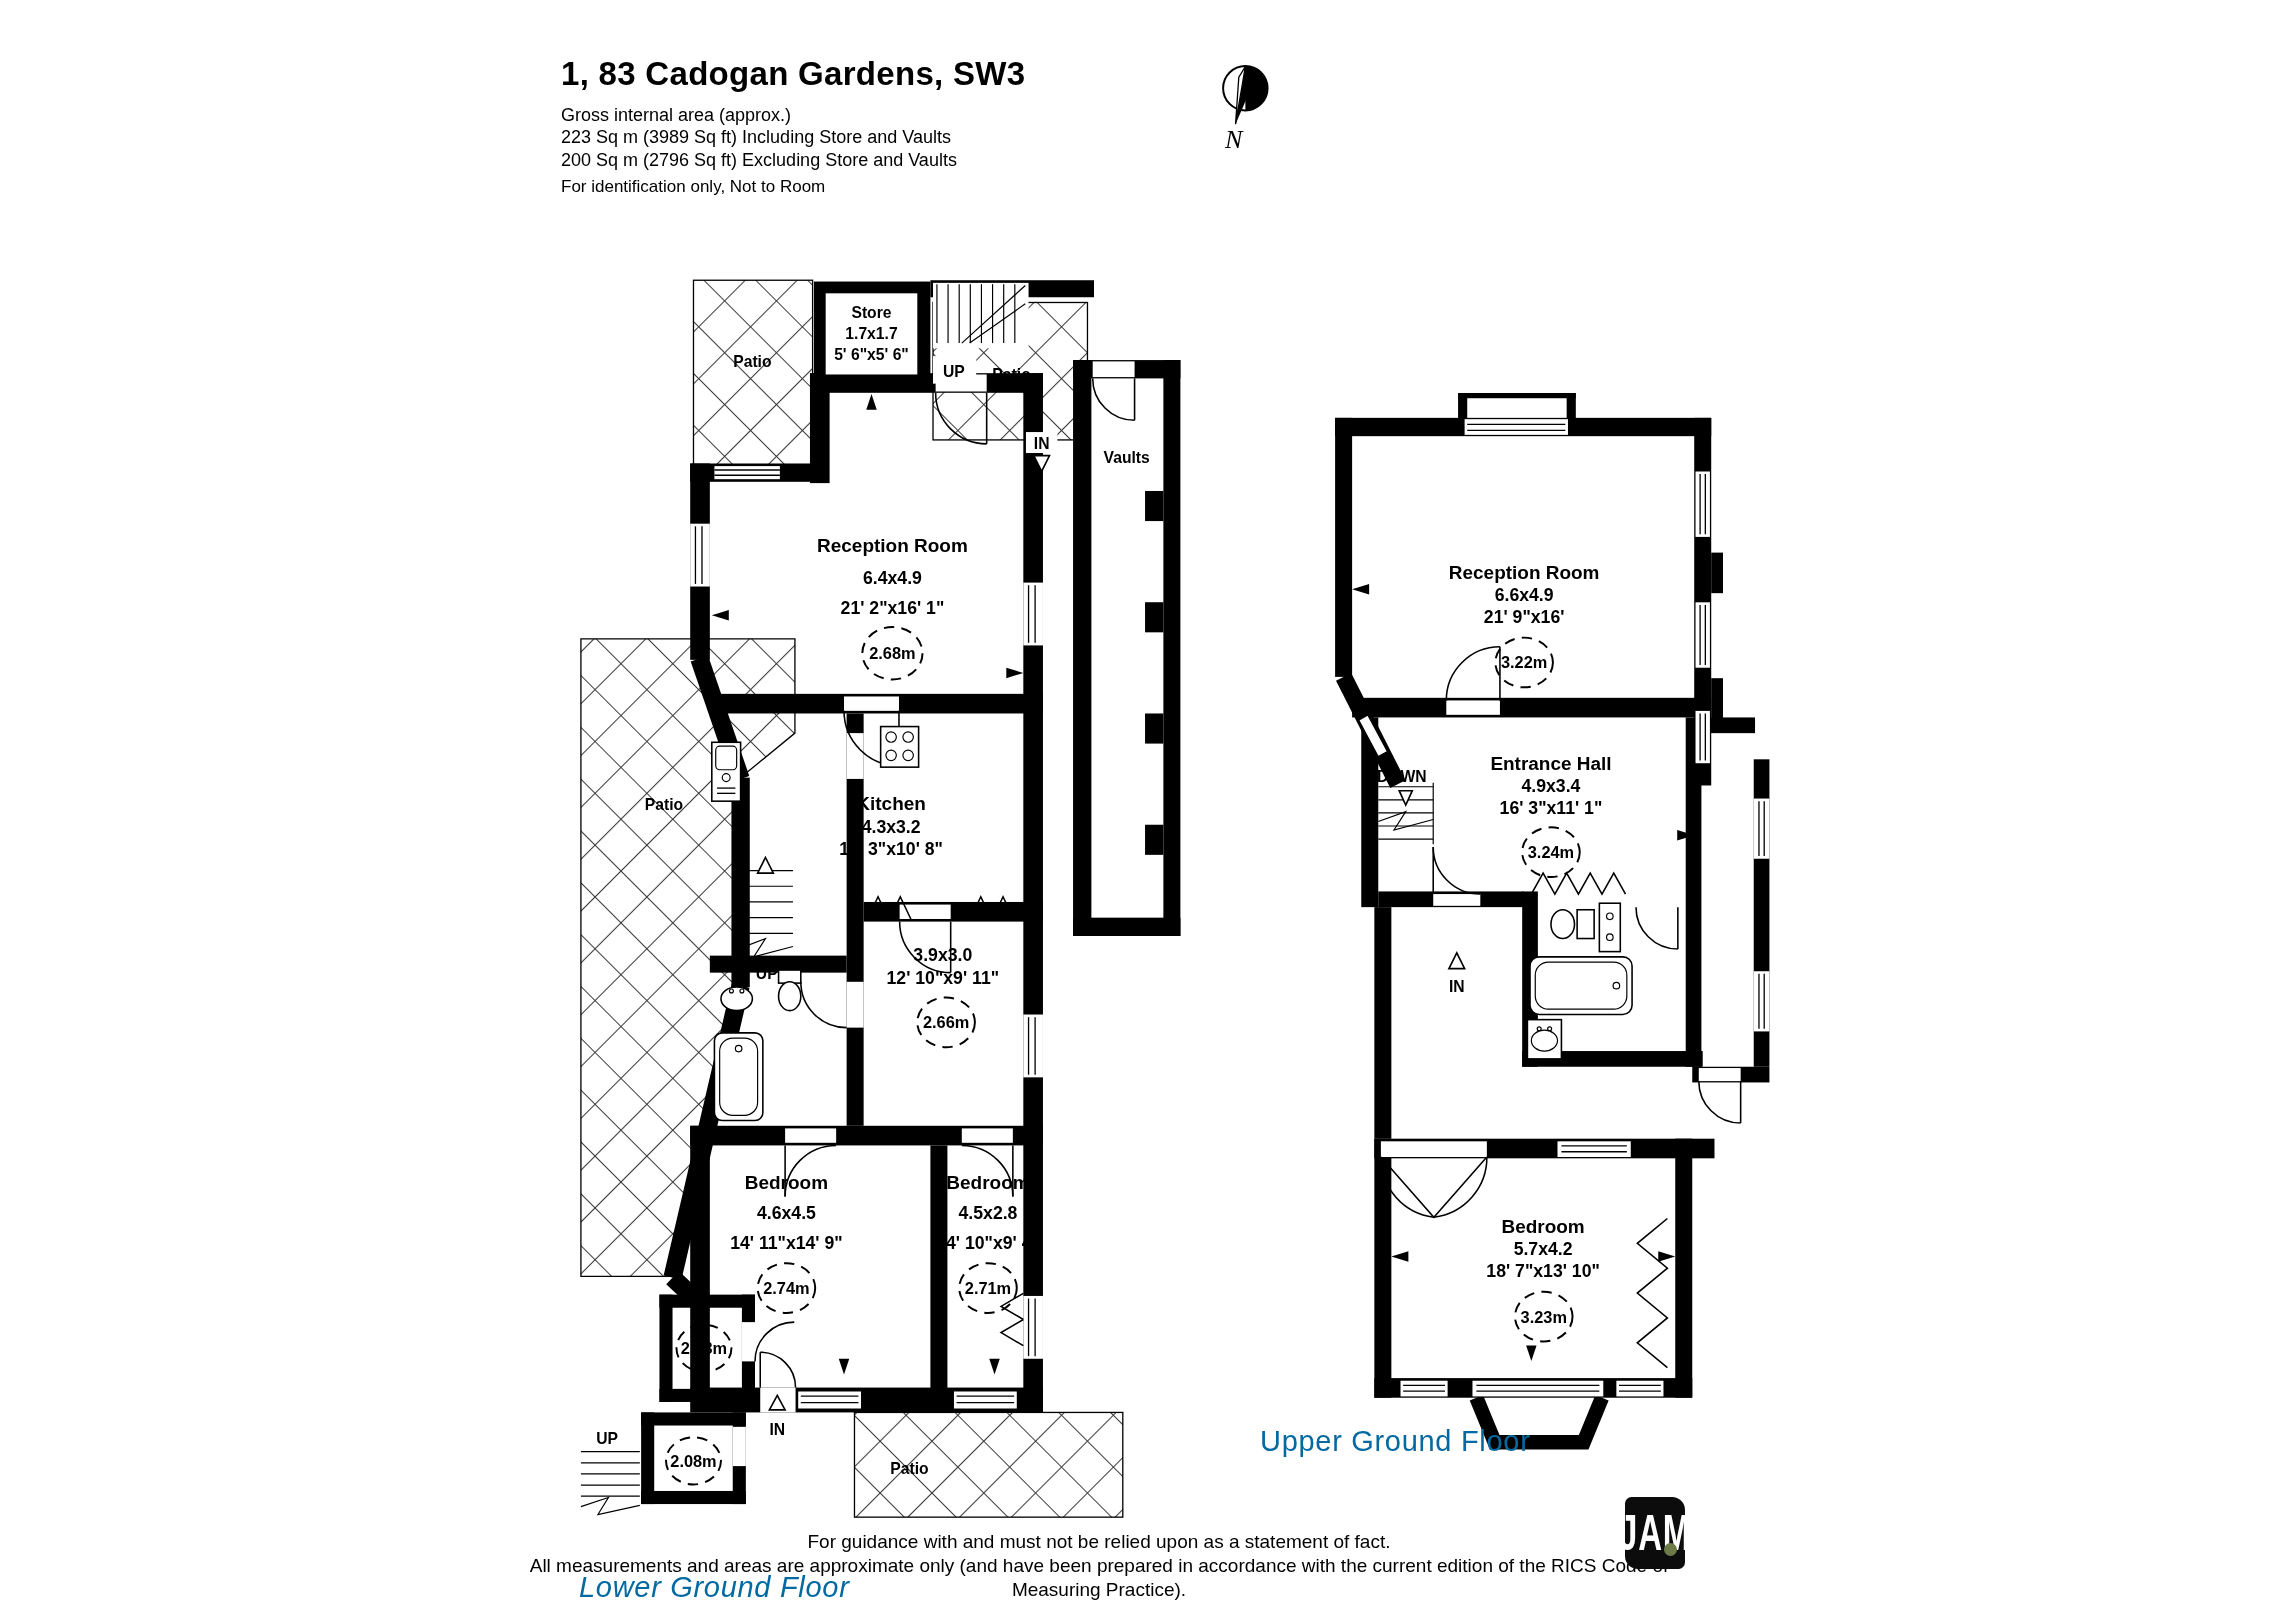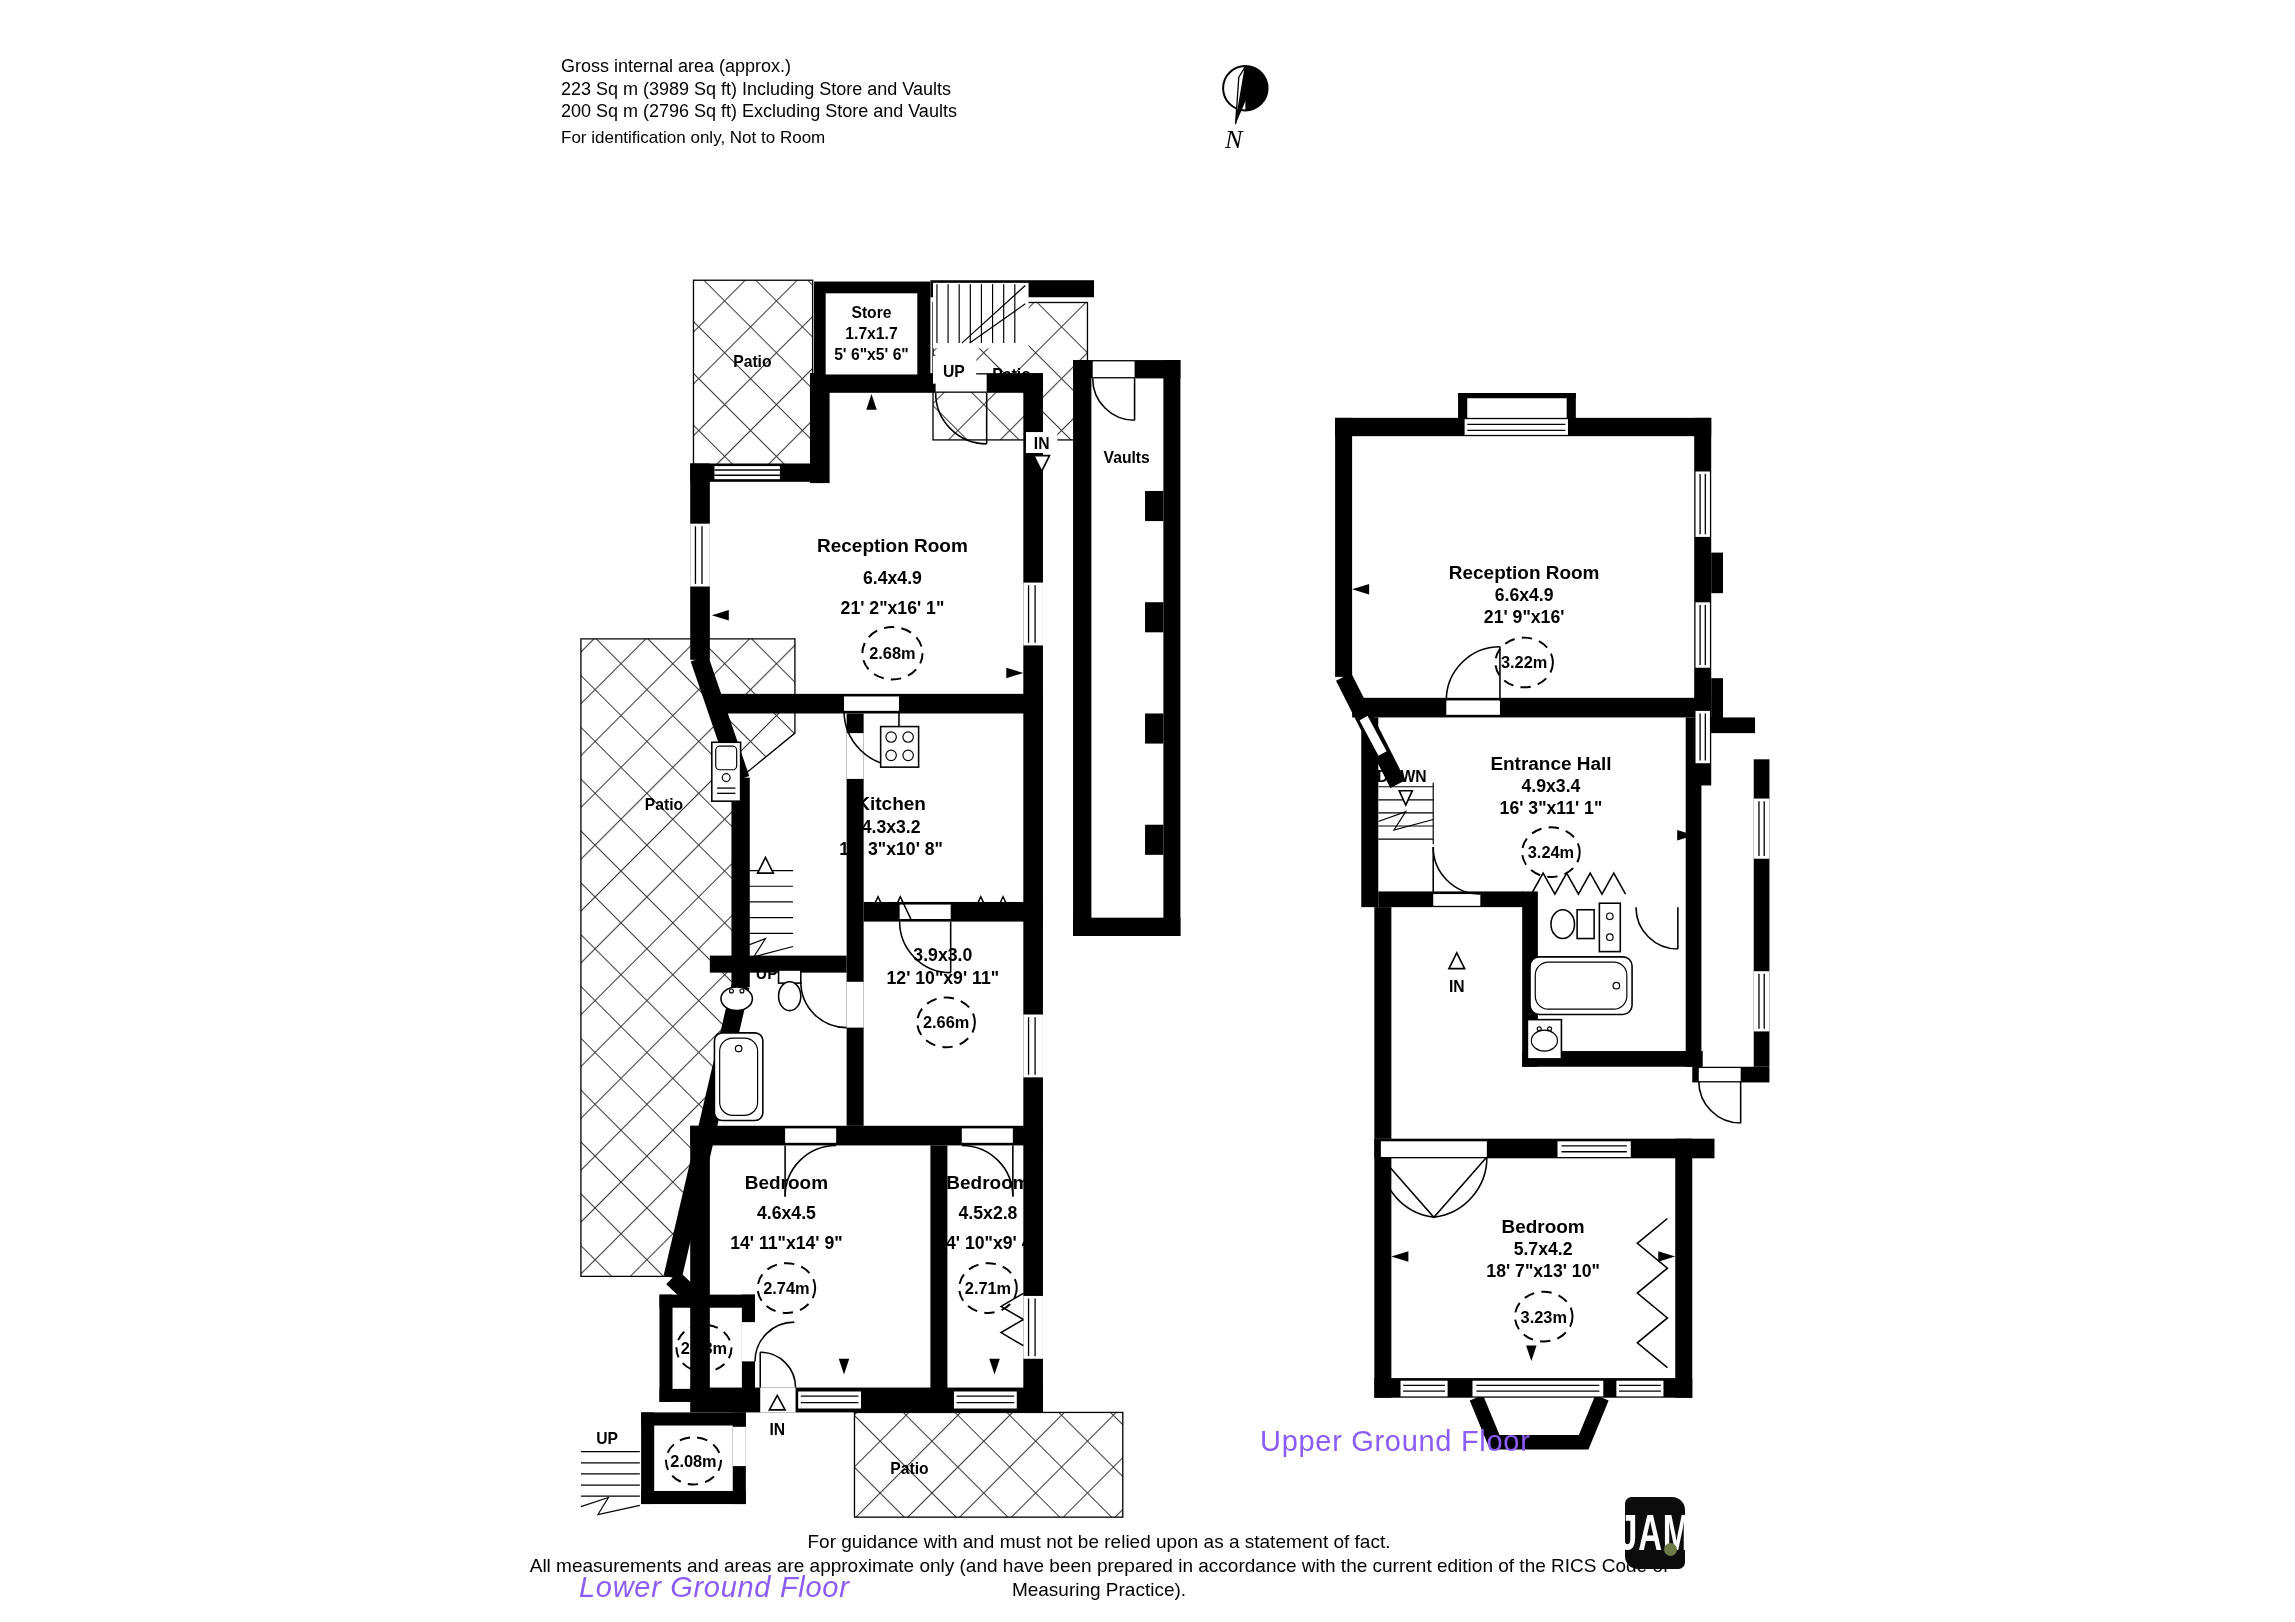--- a/index.html
+++ b/index.html
@@ -3,21 +3,21 @@
 <meta charset="utf-8">
 <style>
   html,body{margin:0;padding:0;background:#fff;}
   #canvas{position:relative;width:2295px;height:1622px;background:#fff;overflow:hidden;
           font-family:"Liberation Sans",sans-serif;color:#000;}
   .abs{position:absolute;}
   #header{left:561px;top:55px;}
   #header h1{font-size:33px;margin:0 0 10.5px 0;font-weight:bold;letter-spacing:0.3px;}
   #header .sub{font-size:18px;line-height:1.26;font-weight:normal;}
   #header .tiny{font-size:17px;margin-top:5.2px;}
-  .floorlabel{font-size:29px;color:#8b5cf6;letter-spacing:0.7px;}
+  .floorlabel{font-size:29px;color:#0369a1;letter-spacing:0.7px;}
   #lower-label{left:579px;top:1571px;font-style:italic;}
   #upper-label{left:1260px;top:1425px;}
   #footer{left:510px;top:1530px;width:1178px;text-align:center;font-size:19px;line-height:1.25;}
   #logo{left:1625px;top:1497px;width:60px;height:72px;background:#0c0c0c;
         border-radius:6.5px 13px 6.5px 13px;display:flex;align-items:center;justify-content:center;}
   #logo .jam{color:#fff;font-weight:bold;font-size:33px;letter-spacing:0.7px;transform:scaleY(1.5);}
   #logo .dot{position:absolute;width:13px;height:13px;border-radius:50%;background:#6d7b48;right:8.5px;bottom:13px;}
   
   text{fill:#000;}
   .rname{font:bold 29px "Liberation Sans",sans-serif;text-anchor:middle;}
@@ -35,20 +35,21 @@
   .tri{fill:#000;}
   .htri{fill:#fff;stroke:#000;stroke-width:2.5;}
   .nfont{font:italic 40px "Liberation Serif",serif;}
 </style>
 </head>
 <body>
 
 <div id="canvas">
 
   <div id="header" class="abs">
+    <h1>1, 83 Cadogan Gardens, SW3</h1>
     <div class="sub">Gross internal area (approx.)</div>
     <div class="sub">223 Sq m (3989 Sq ft) Including Store and Vaults</div>
     <div class="sub">200 Sq m (2796 Sq ft) Excluding Store and Vaults</div>
     <div class="tiny">For identification only, Not to Room</div>
   </div>
 
   <svg class="abs" style="left:1212px;top:56px" width="85" height="154" viewBox="0 0 130 235">
     <circle cx="51" cy="49" r="34" fill="none" stroke="#000" stroke-width="3"></circle>
     <path d="M51,15 A34,34 0 0 1 51,83 Z" fill="#000"></path>
     <polygon points="51,16 68,30 36,104" fill="#000"></polygon>

